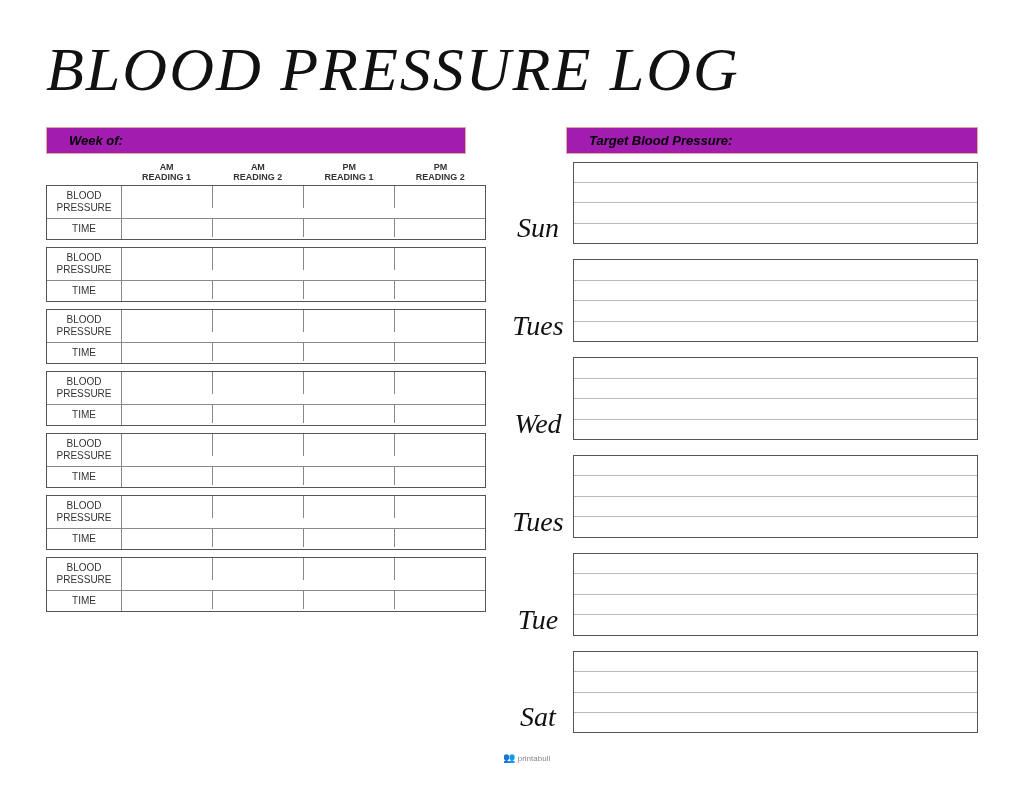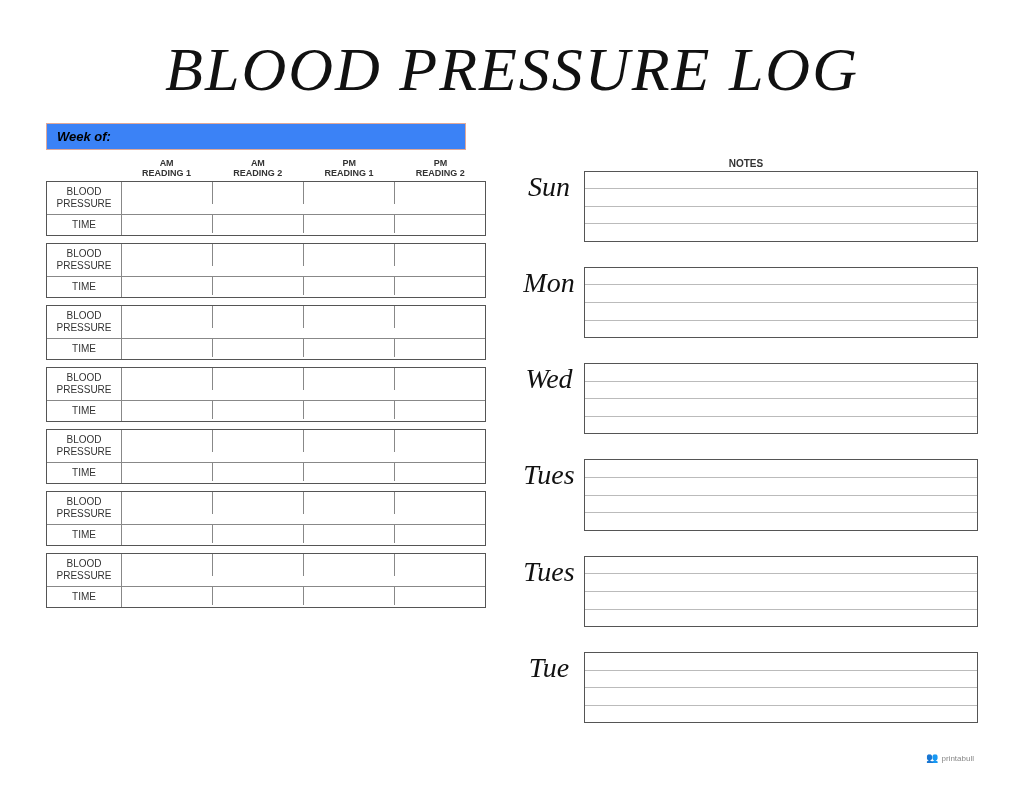--- a/index.html
+++ b/index.html
@@ -21,54 +21,55 @@
       background: #fff;
       padding: 18px 24px 12px 24px;
       display: flex;
       flex-direction: column;
     }
 
     .main-title {
       font-family: 'Georgia', serif;
       font-size: 62px;
       font-weight: normal;
-      text-align: center;
+      text-align: left;
       letter-spacing: 2px;
-      margin-bottom: 18px;
+      margin-bottom: 10px;
       color: #111;
       font-style: italic;
     }
 
     .header-row {
       display: flex;
       gap: 20px;
       margin-bottom: 8px;
     }
 
     .header-box {
-      background: #3b82f6;
+      background: #a21caf;
       border: 1.5px solid #e0a898;
-      padding: 5px 10px;
+      padding: 5px 22px;
       font-size: 13px;
       font-weight: bold;
       font-style: italic;
       flex: 1;
+      margin-top: 12px;
     }
 
     .header-box.week {
       flex: 0 0 420px;
     }
 
     .header-box.target {
       flex: 1;
     }
 
     .content-area {
       display: flex;
-      gap: 28px;
+      gap: 17px;
       flex: 1;
     }
 
     
     .left-panel {
       flex: 0 0 440px;
       display: flex;
       flex-direction: column;
     }
 
@@ -143,22 +144,22 @@
       text-align: center;
       font-size: 10px;
       font-weight: bold;
       color: #333;
       margin-bottom: 2px;
       padding-top: 0px;
     }
 
     .day-notes-row {
       display: flex;
-      align-items: flex-start;
-      margin-bottom: 25px;
+      align-items: flex-end;
+      margin-bottom: 15px;
       flex: 1;
     }
 
     .day-name {
       font-family: 'Georgia', serif;
       font-style: italic;
       font-size: 28px;
       font-weight: normal;
       color: #111;
       width: 70px;
@@ -177,21 +178,21 @@
     .note-line {
       flex: 1;
       border-bottom: 1px solid #bbb;
     }
 
     .note-line:last-child {
       border-bottom: none;
     }
 
     .printabull {
-      text-align: right;
+      text-align: left;
       font-size: 8px;
       color: #888;
       margin-top: 4px;
       padding-right: 4px;
     }
 
     .printabull-icon {
       font-size: 10px;
     }
   </style>
@@ -200,20 +201,23 @@
 
 <div class="page">
 
   <div class="main-title">BLOOD PRESSURE LOG</div>
 
   <div class="header-row">
     <div class="header-box week">
       <span>Week of:</span>
     </div>
     <div style="flex:0 0 60px;"></div>
+    <div class="header-box target">
+      <span>Target Blood Pressure:</span>
+    </div>
   </div>
 
   <div class="content-area">
 
     <div class="left-panel">
       <div class="col-headers">
         <div class="col-label-spacer"></div>
         <div class="col-header">
           <span>AM</span><br>
           <span>READING 1</span>
@@ -348,34 +352,34 @@
           <div class="row-cell time-cell"></div>
           <div class="row-cell time-cell"></div>
           <div class="row-cell time-cell"></div>
         </div>
       </div>
 
     </div>
 
     <div class="right-panel">
 
-      <div class="notes-header">NOTES</div>
 
       <div class="day-notes-row">
         <div class="day-name">Sun</div>
         <div class="notes-box">
           <div class="note-line"></div>
           <div class="note-line"></div>
           <div class="note-line"></div>
           <div class="note-line"></div>
         </div>
       </div>
 
-      <div class="day-notes-row">
-        <div class="day-name">Mon</div>
+
+      <div class="day-notes-row">
+        <div class="day-name">Tues</div>
         <div class="notes-box">
           <div class="note-line"></div>
           <div class="note-line"></div>
           <div class="note-line"></div>
           <div class="note-line"></div>
         </div>
       </div>
 
       <div class="day-notes-row">
         <div class="day-name">Wed</div>
@@ -391,39 +395,38 @@
         <div class="day-name">Tues</div>
         <div class="notes-box">
           <div class="note-line"></div>
           <div class="note-line"></div>
           <div class="note-line"></div>
           <div class="note-line"></div>
         </div>
       </div>
 
       <div class="day-notes-row">
-        <div class="day-name">Tues</div>
-        <div class="notes-box">
-          <div class="note-line"></div>
-          <div class="note-line"></div>
-          <div class="note-line"></div>
-          <div class="note-line"></div>
-        </div>
-      </div>
-
-      <div class="day-notes-row">
         <div class="day-name">Tue</div>
         <div class="notes-box">
           <div class="note-line"></div>
           <div class="note-line"></div>
           <div class="note-line"></div>
           <div class="note-line"></div>
         </div>
       </div>
 
+      <div class="day-notes-row">
+        <div class="day-name">Sat</div>
+        <div class="notes-box">
+          <div class="note-line"></div>
+          <div class="note-line"></div>
+          <div class="note-line"></div>
+          <div class="note-line"></div>
+        </div>
+      </div>
 
       <div class="printabull">
         <span class="printabull-icon">👥</span>
         <span>printabull</span>
       </div>
 
     </div>
   </div>
 </div>
 

